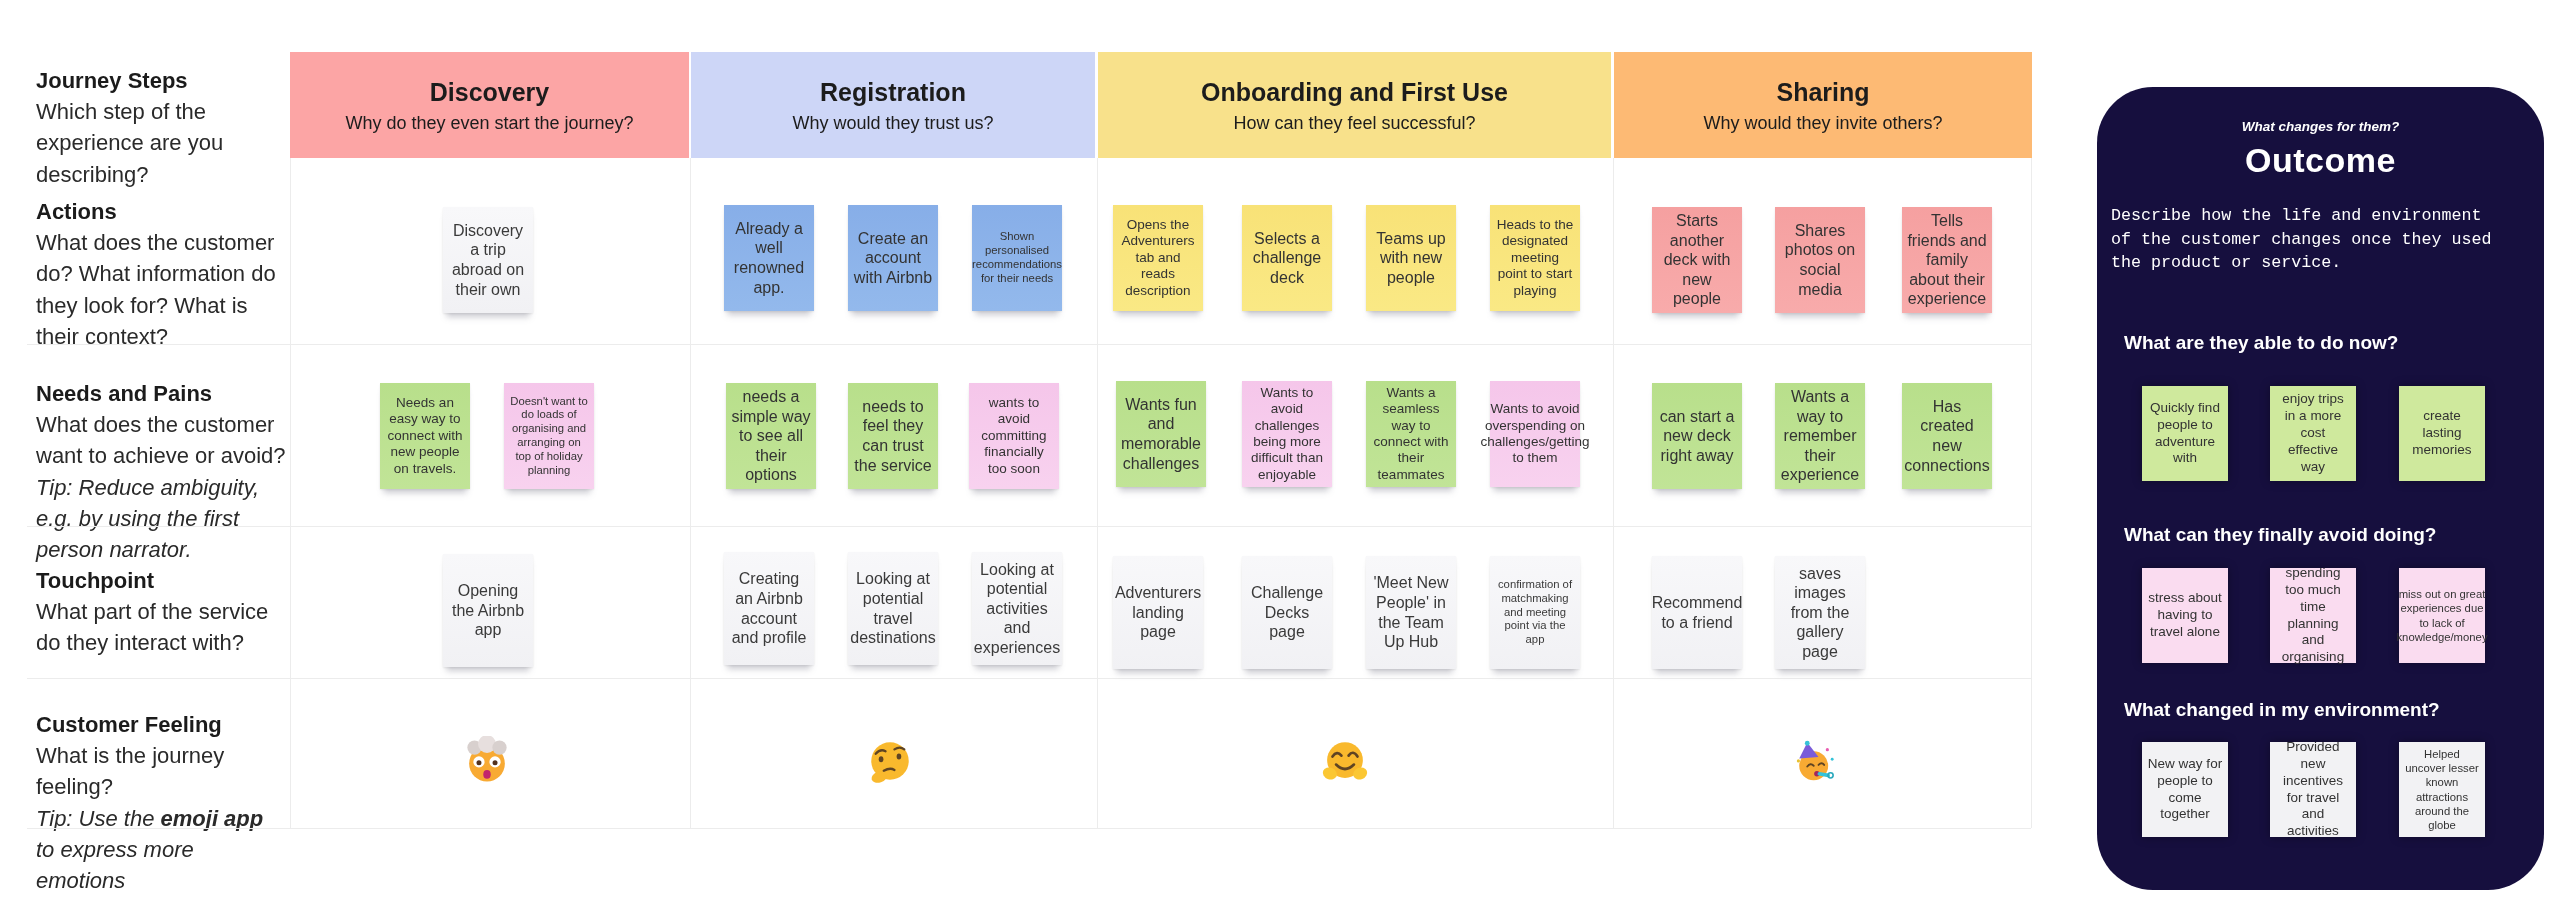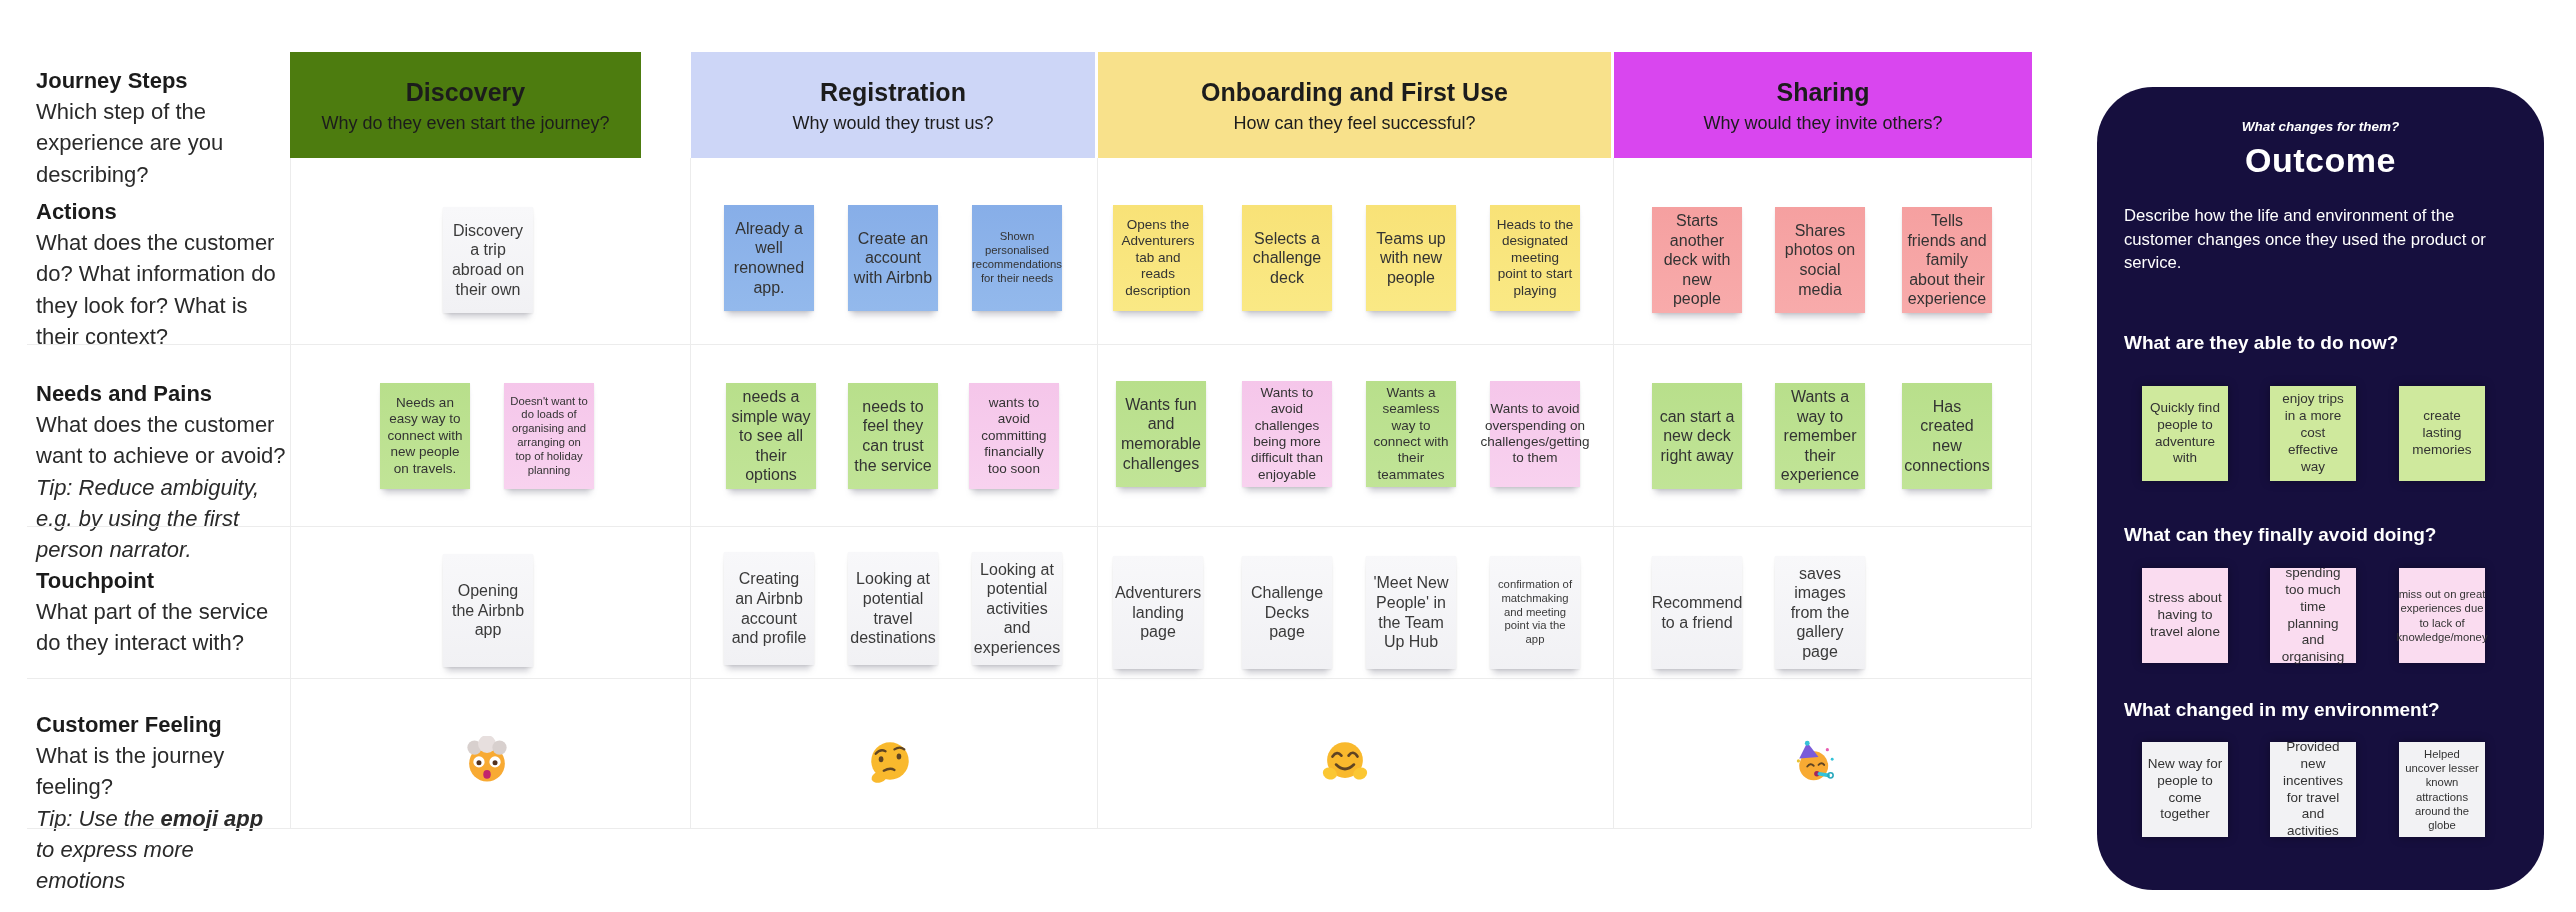--- a/index.html
+++ b/index.html
@@ -39,21 +39,21 @@
   
   .emoji{position:absolute;width:50px;height:50px;}
 
   
   .outcome{position:absolute;left:2097px;top:63px;width:447px;height:803px;
            background:#160f3e;border-radius:56px;color:#fff;margin-top:24px;}
   .out-kicker{position:absolute;top:32px;left:0;width:100%;text-align:center;
               font-size:13.5px;font-style:italic;font-weight:700;}
   .out-title{position:absolute;top:54px;left:0;width:100%;text-align:center;
              font-size:34px;font-weight:700;letter-spacing:0.5px;}
-  .out-desc{position:absolute;top:117px;left:27px;width:394px;font-size:16.7px;line-height:1.42;margin:0;}
+  .out-desc{position:absolute;top:117px;left:14px;width:394px;font-size:16.7px;line-height:1.42;margin:0;font-family:Liberation Mono, monospace;}
   .out-h{position:absolute;left:27px;width:378px;font-size:19px;font-weight:700;margin:0;}
   .onote{position:absolute;width:86px;height:95px;box-sizing:border-box;padding:5.4px;
          display:flex;align-items:center;justify-content:center;text-align:center;
          font-size:13.5px;line-height:1.25;color:#333;overflow-wrap:break-word;
          box-shadow:0 0 9px rgba(0,0,0,.35);}
   .o-sm{font-size:11.3px;}
   .o-green{background:#cfe99d;}
   .o-pink{background:#fadcf0;}
   .o-white{background:#f2f2f4;}
 </style>
@@ -88,33 +88,33 @@
   <div class="vline" style="left:290px"></div>
   <div class="vline" style="left:690px"></div>
   <div class="vline" style="left:1097px"></div>
   <div class="vline" style="left:1613px"></div>
   <div class="vline" style="left:2031px"></div>
   <div class="hline" style="top:344px"></div>
   <div class="hline" style="top:526px"></div>
   <div class="hline" style="top:678px"></div>
   <div class="hline" style="top:828px"></div>
 
-  <div class="colhead" style="left:290px;width:351px;background:#4d7c0f">
+  <div class="colhead" style="left:290px;width:399px;background:#fca5a5">
     <div class="colhead-title">Discovery</div>
     <div class="colhead-sub">Why do they even start the journey?</div>
   </div>
   <div class="colhead" style="left:691px;width:404px;background:#cdd6f7">
     <div class="colhead-title">Registration</div>
     <div class="colhead-sub">Why would they trust us?</div>
   </div>
   <div class="colhead" style="left:1098px;width:513px;background:#f8e18b">
     <div class="colhead-title">Onboarding and First Use</div>
     <div class="colhead-sub">How can they feel successful?</div>
   </div>
-  <div class="colhead" style="left:1614px;width:418px;background:#d946ef">
+  <div class="colhead" style="left:1614px;width:418px;background:#fdba74">
     <div class="colhead-title">Sharing</div>
     <div class="colhead-sub">Why would they invite others?</div>
   </div>
 
   <div class="note n-white" style="left:443px;top:207px">Discovery a trip abroad on their own</div>
   <div class="note n-blue" style="left:724px;top:205px">Already a well renowned app.</div>
   <div class="note n-blue" style="left:848px;top:205px">Create an account with Airbnb</div>
   <div class="note n-blue fs-sm" style="left:972px;top:205px">Shown personalised recommendations for their needs</div>
   <div class="note n-yellow fs-md" style="left:1113px;top:205px">Opens the Adventurers tab and reads description</div>
   <div class="note n-yellow" style="left:1242px;top:205px">Selects a challenge deck</div>

